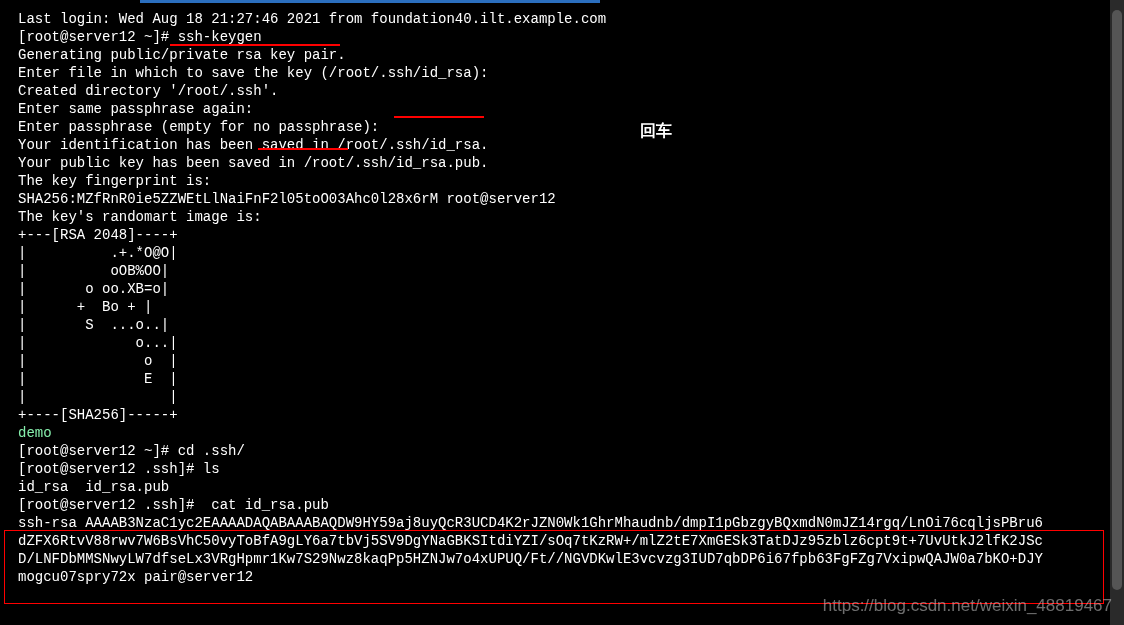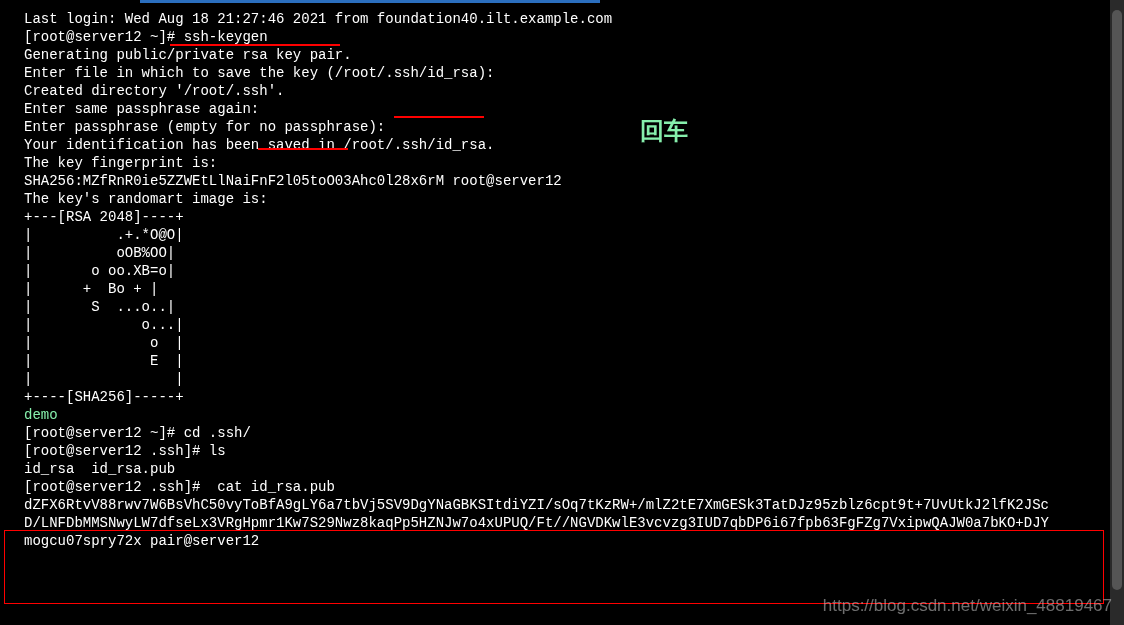--- a/index.html
+++ b/index.html
@@ -13,21 +13,21 @@
       font-family: "Consolas", "Monaco", "Courier New", monospace;
       font-size: 14px;
       line-height: 18px;
       width: 1124px;
       height: 625px;
       overflow: hidden;
       position: relative;
     }
     .terminal {
       background: #000;
-      padding: 10px 24px;
+      padding: 10px 18px;
       position: relative;
       width: 100%;
       height: 100%;
     }
     .line {
       white-space: pre;
       color: #fff;
     }
     .blue {
       color: #86efac;
@@ -37,22 +37,22 @@
       height: 2px;
       background: #ff0000;
     }
     .red-box {
       position: absolute;
       border: 1px solid #ff0000;
       pointer-events: none;
     }
     .red-annotation {
       position: absolute;
-      color: #86efac;
-      font-size: 24px;
+      color: #ffffff;
+      font-size: 16px;
       font-weight: bold;
       font-family: "Microsoft YaHei", sans-serif;
     }
     .watermark {
       position: absolute;
       right: 12px;
       bottom: 10px;
       color: rgba(200,200,200,0.55);
       font-size: 17px;
       font-family: Arial, sans-serif;
@@ -97,39 +97,41 @@
   <div class="top-accent"></div>
   <div id="terminal-lines">
       <div class="line">Last login: Wed Aug 18 21:27:46 2021 from foundation40.ilt.example.com</div>
       <div class="line">[root@server12 ~]# ssh-keygen</div>
       <div class="line">Generating public/private rsa key pair.</div>
       <div class="line">Enter file in which to save the key (/root/.ssh/id_rsa):</div>
       <div class="line">Created directory '/root/.ssh'.</div>
       <div class="line">Enter same passphrase again:</div>
       <div class="line">Enter passphrase (empty for no passphrase):</div>
       <div class="line">Your identification has been saved in /root/.ssh/id_rsa.</div>
+      <div class="line">Your public key has been saved in /root/.ssh/id_rsa.pub.</div>
       <div class="line">The key fingerprint is:</div>
       <div class="line">SHA256:MZfRnR0ie5ZZWEtLlNaiFnF2l05toO03Ahc0l28x6rM root@server12</div>
       <div class="line">The key's randomart image is:</div>
       <div class="line">+---[RSA 2048]----+</div>
       <div class="line">|          .+.*O@O|</div>
       <div class="line">|          oOB%OO|</div>
       <div class="line">|       o oo.XB=o|</div>
       <div class="line">|      +  Bo + |</div>
       <div class="line">|       S  ...o..|</div>
       <div class="line">|             o...|</div>
       <div class="line">|              o  |</div>
       <div class="line">|              E  |</div>
       <div class="line">|                 |</div>
       <div class="line">+----[SHA256]-----+</div>
       <div class="line blue">demo</div>
       <div class="line">[root@server12 ~]# cd .ssh/</div>
       <div class="line">[root@server12 .ssh]# ls</div>
       <div class="line">id_rsa  id_rsa.pub</div>
       <div class="line">[root@server12 .ssh]#  cat id_rsa.pub</div>
+      <div class="line">ssh-rsa AAAAB3NzaC1yc2EAAAADAQABAAABAQDW9HY59aj8uyQcR3UCD4K2rJZN0Wk1GhrMhaudnb/dmpI1pGbzgyBQxmdN0mJZ14rgq/LnOi76cqljsPBru6</div>
       <div class="line">dZFX6RtvV88rwv7W6BsVhC50vyToBfA9gLY6a7tbVj5SV9DgYNaGBKSItdiYZI/sOq7tKzRW+/mlZ2tE7XmGESk3TatDJz95zblz6cpt9t+7UvUtkJ2lfK2JSc</div>
       <div class="line">D/LNFDbMMSNwyLW7dfseLx3VRgHpmr1Kw7S29Nwz8kaqPp5HZNJw7o4xUPUQ/Ft//NGVDKwlE3vcvzg3IUD7qbDP6i67fpb63FgFZg7VxipwQAJW0a7bKO+DJY</div>
       <div class="line">mogcu07spry72x pair@server12</div>
     </div>
 
   <div class="red-underline" style="left:170px; top:44px; width:170px;"></div>
   <div class="red-underline" style="left:394px; top:116px; width:90px;"></div>
   <div class="red-underline" style="left:258px; top:148px; width:90px;"></div>
 
   <div class="red-annotation" style="left:640px; top:122px;">回车</div>

